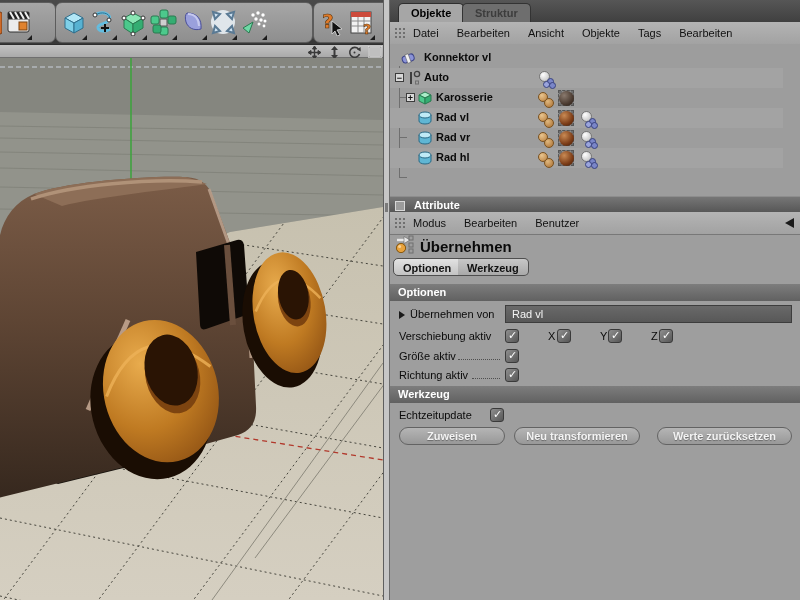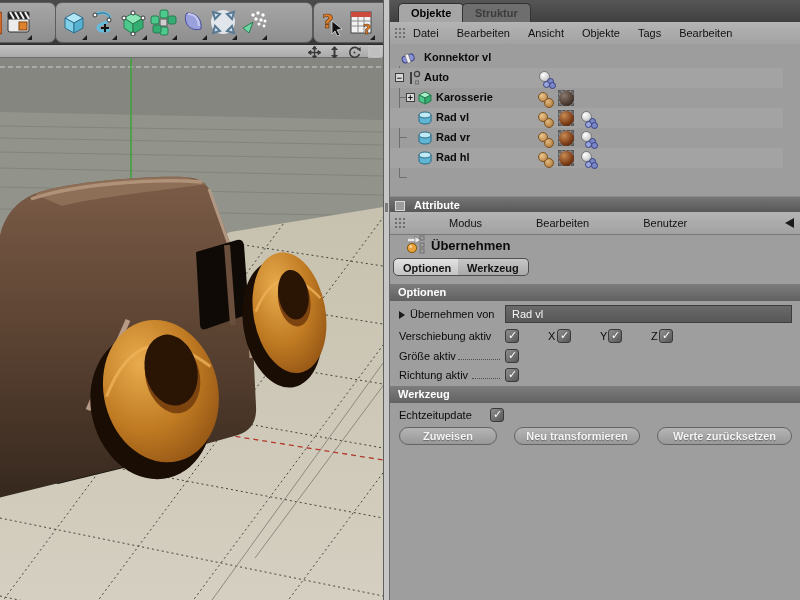--- a/index.html
+++ b/index.html
@@ -59,24 +59,24 @@
   .mat{width:16px;height:16px;border:1px dashed #555;
        background-image:linear-gradient(45deg,#8c8c8c 25%,transparent 25%,transparent 75%,#8c8c8c 75%),
                         linear-gradient(45deg,#8c8c8c 25%,#6f6f6f 25%,#6f6f6f 75%,#8c8c8c 75%);
        background-size:6px 6px;background-position:0 0,3px 3px;box-sizing:border-box;}
 
   
   #attrhdr{left:0;top:196px;width:410px;height:16px;background:linear-gradient(#767676,#555555);
            border-top:1px solid #8d8d8d;color:#fff;font-size:11px;font-weight:bold;line-height:16px;}
   #attrhdr .ttl{position:absolute;left:24px;top:0;}
   #attrhdr .sq{position:absolute;left:5px;top:4px;width:8px;height:8px;background:#9c9c9c;border:1px solid #d8d8d8;}
-  #attrmenu{top:212px;gap:36px;}
+  #attrmenu{top:212px;}
   #attrmenu .backtri{position:absolute;right:6px;top:6px;width:0;height:0;
       border-top:5px solid transparent;border-bottom:5px solid transparent;border-right:9px solid #1a1a1a;}
-  #toolrow{left:0;top:232px;width:336px;height:24px;font-size:13px;color:#0a0a0a;margin-left:11px;}
+  #toolrow{left:0;top:232px;width:336px;height:24px;font-size:15px;color:#0a0a0a;}
   #toolrow .tname{position:absolute;left:30px;top:6px;font-weight:bold;}
   #atabs{left:0;top:257px;width:410px;height:24px;}
   .atab{position:absolute;top:1px;height:18px;line-height:18px;padding:0 9px;font-size:11px;font-weight:bold;
         color:#111;border:1px solid #4f4f4f;box-sizing:border-box;}
   .atab.active{background:linear-gradient(#e2e2e2,#c3c3c3);border-radius:5px 0 0 5px;}
   .atab.inactive{background:linear-gradient(#c7c7c7,#a9a9a9);border-radius:0 5px 5px 0;border-left:none;}
   .sechdr{left:0;width:410px;height:17px;background:linear-gradient(#7d7d7d,#616161);
           color:#fff;font-size:11px;font-weight:bold;line-height:17px;padding-left:8px;box-sizing:border-box;}
   .prow{left:0;width:410px;height:20px;font-size:11px;color:#0a0a0a;}
   .plabel{position:absolute;top:3px;left:9px;white-space:nowrap;}
@@ -567,18 +567,18 @@
     </div>
 
     <div class="sechdr abs" style="top:386px;">Werkzeug</div>
 
     <div class="prow abs" style="top:406px;">
       <span class="plabel">Echtzeitupdate</span>
       <span class="cbox checked" style="left:100px;"></span>
     </div>
 
     <div class="prow abs" style="top:426px;height:22px;">
-      <span class="pill" style="left:9px;width:98px;">Zuweisen</span>
+      <span class="pill" style="left:9px;width:106px;">Zuweisen</span>
       <span class="pill" style="left:124px;width:126px;">Neu transformieren</span>
       <span class="pill" style="left:267px;width:135px;">Werte zurücksetzen</span>
     </div>
   </div>
 </div>
 
 </body></html>

